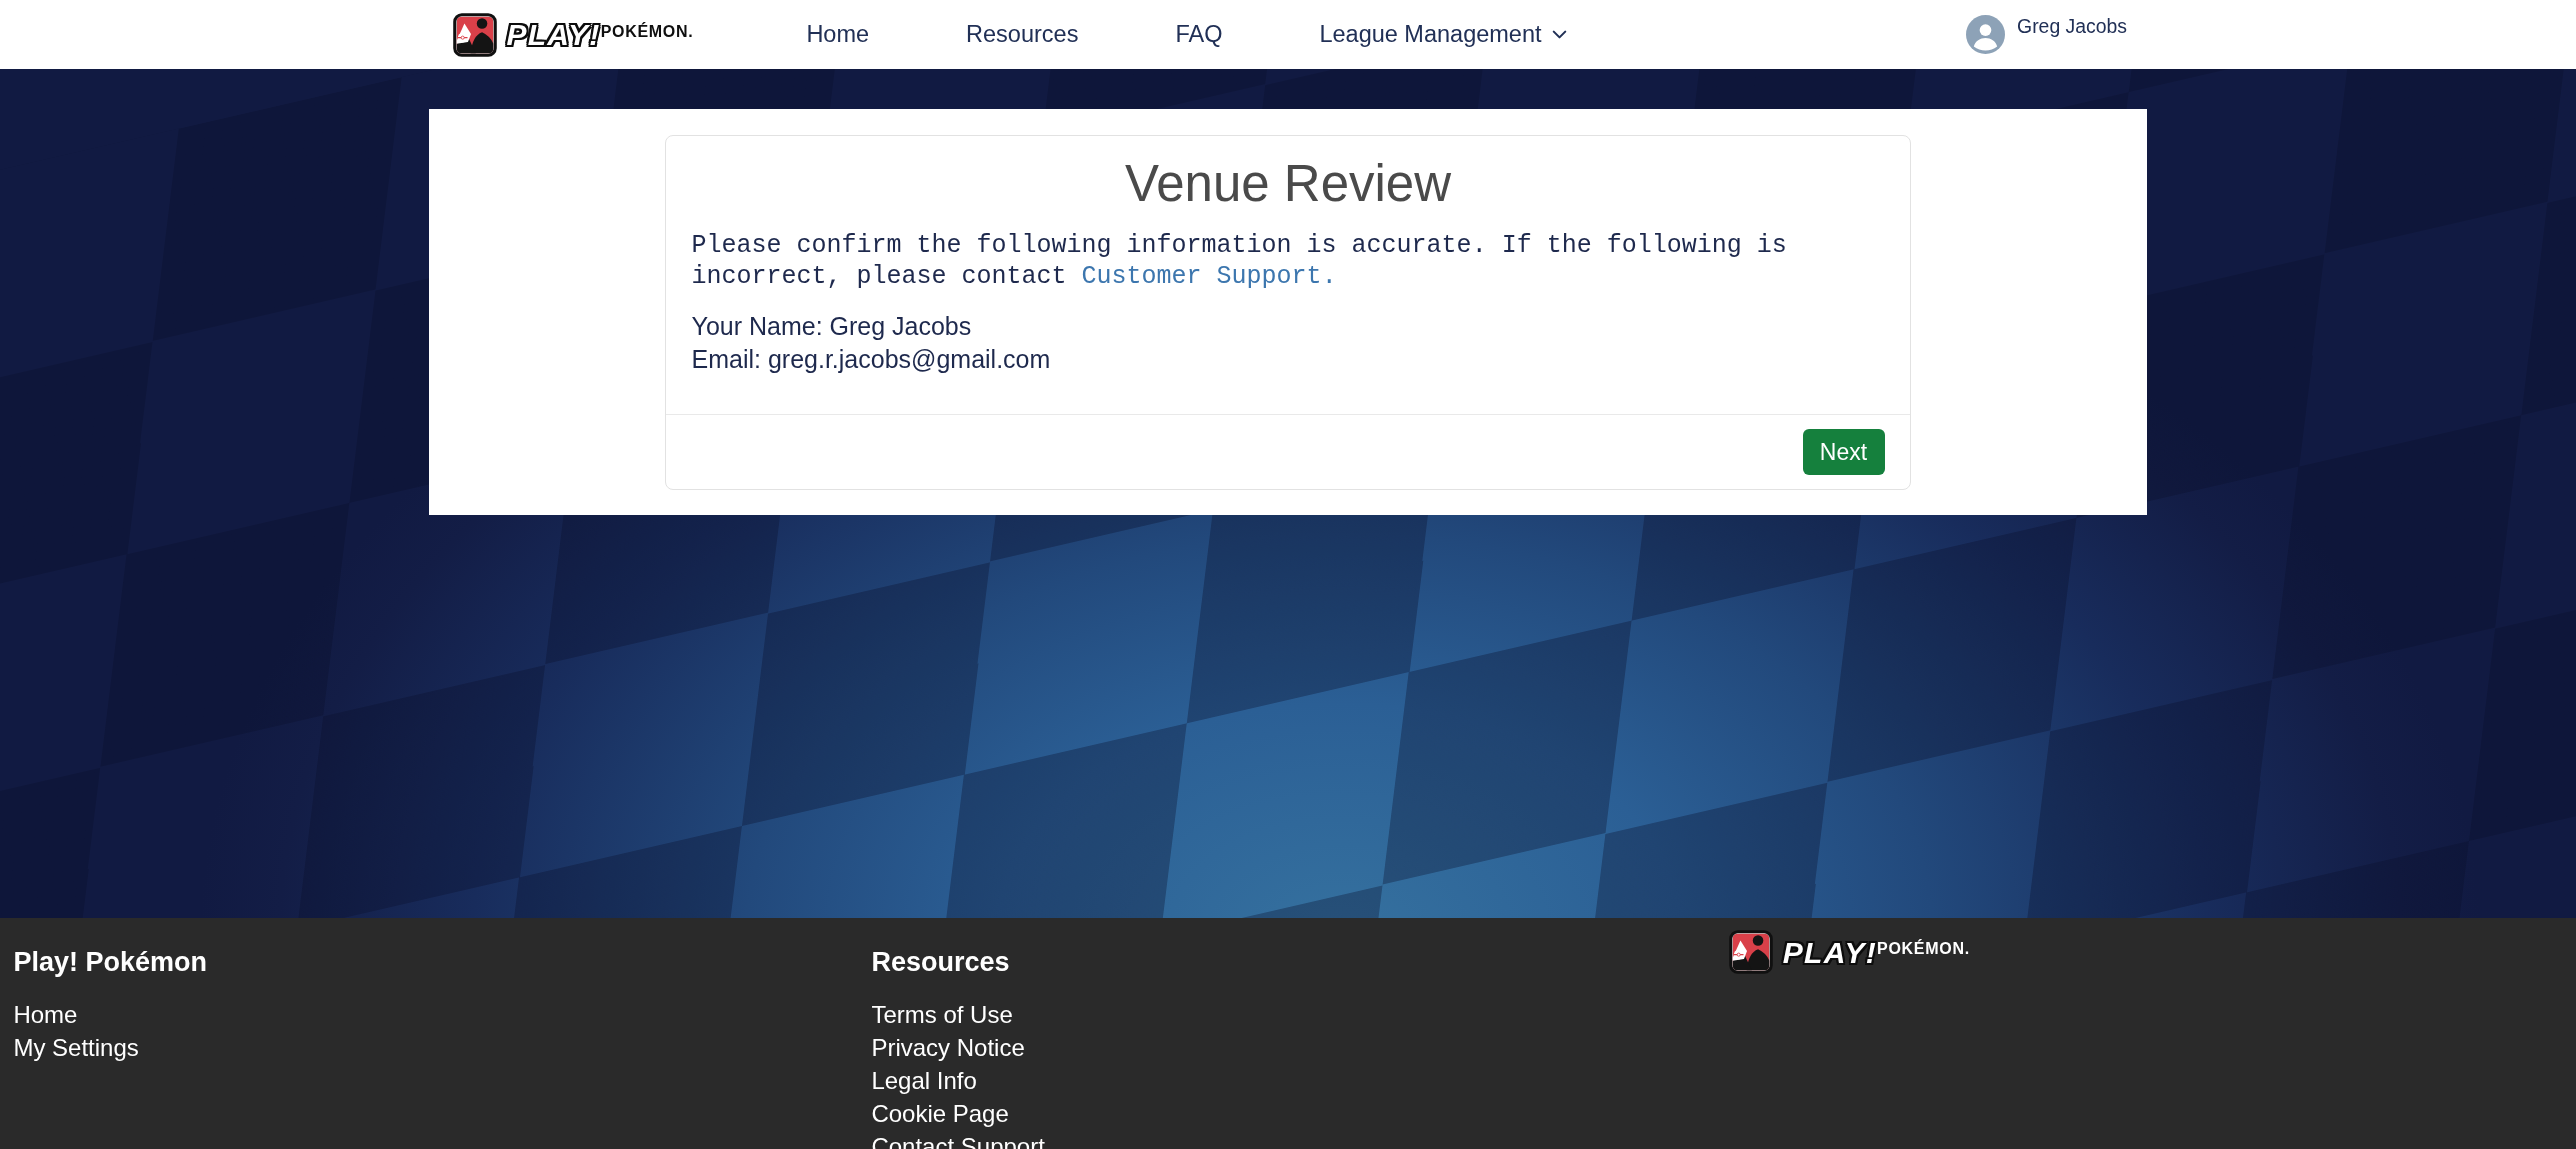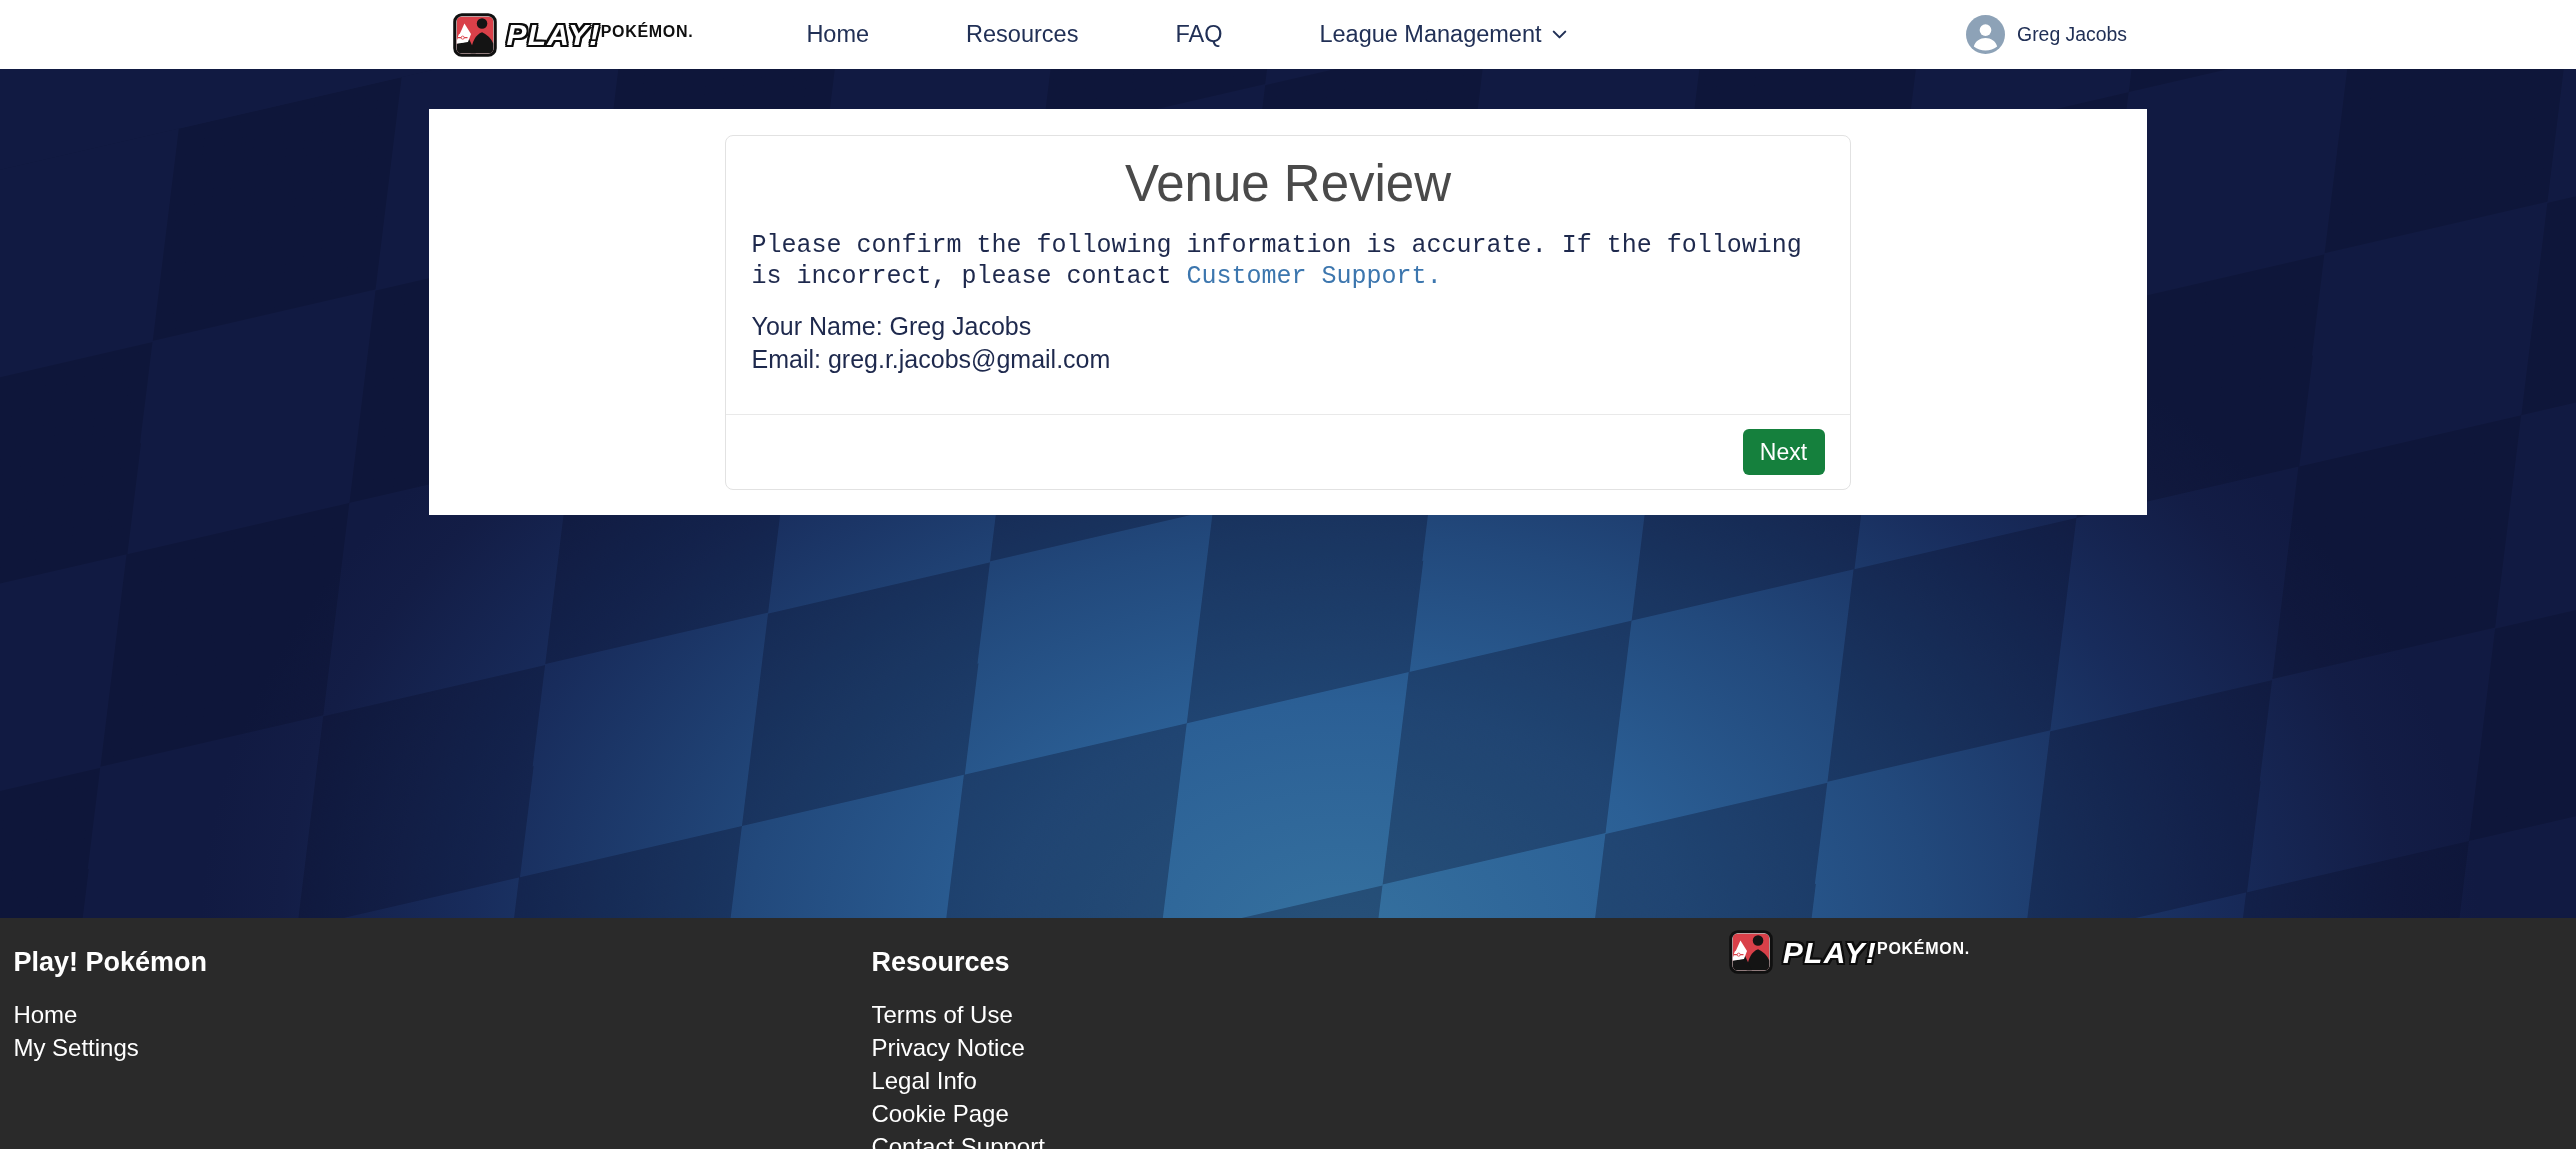--- a/index.html
+++ b/index.html
@@ -30,21 +30,21 @@
   .poke { font-size: 16px; font-weight: 700; color: #0f0f0f; letter-spacing: 0.7px; margin-top: 2.7px; line-height: 16px; }
   footer .poke { color: #fff; }
 
   nav { display: flex; gap: 97px; margin-left: 113px; align-items: center; }
   .nav-link {
     font-size: 23.5px; color: #213056; text-decoration: none; cursor: pointer;
     display: flex; align-items: center; gap: 6.7px; white-space: nowrap;
   }
   .chevron { width: 23px; height: 23px; color: #213056; }
 
-  .user { margin-left: auto; display: flex; align-items: center; gap: 12px; cursor: pointer; }
+  .user { margin-left: auto; display: flex; align-items: flex-start; gap: 12px; cursor: pointer; }
   .avatar { width: 39px; height: 39px; }
   .user-name { font-size: 19.4px; color: #213056; white-space: nowrap; }
 
   
   .main {
     position: relative; height: 849px; overflow: hidden;
     background: radial-gradient(1140px 771px at 52% 102%,
       #35719f 0%, #2b5f95 30%, #22497c 52%, #182c5c 76%, #131d46 93%, #111a42 100%);
   }
   .checker {
@@ -52,21 +52,21 @@
     background: repeating-conic-gradient(rgba(9,14,42,0.33) 0% 25%, transparent 0% 50%);
     background-size: 429px 429px;
     transform: rotate(7deg) skewY(-20deg);
   }
   .panel {
     position: relative; z-index: 1;
     width: 1718px; height: 406px;
     background: #fff; margin: 40px auto 0;
   }
   .card {
-    width: 1126px; height: 355px; margin: 0 auto; position: relative; top: 26px;
+    width: 1246px; height: 355px; margin: 0 auto; position: relative; top: 26px;
     border: 1.3px solid #e2e2e2; border-radius: 8px; box-sizing: border-box;
     background: #fff; display: flex; flex-direction: column;
   }
   .card-body { flex: 1; padding: 0 25.5px; }
   h1 {
     margin: 17.4px 0 0; font-size: 51px; font-weight: 400;
     color: #4a4a4a; text-align: center; line-height: 62px;
   }
   .intro { margin: 14.8px 0 0; font-size: 25px; color: #1e294d; line-height: 31px; font-family: Liberation Mono, monospace; }
   .support-link { color: #3c76ae; text-decoration: none; cursor: pointer; }

